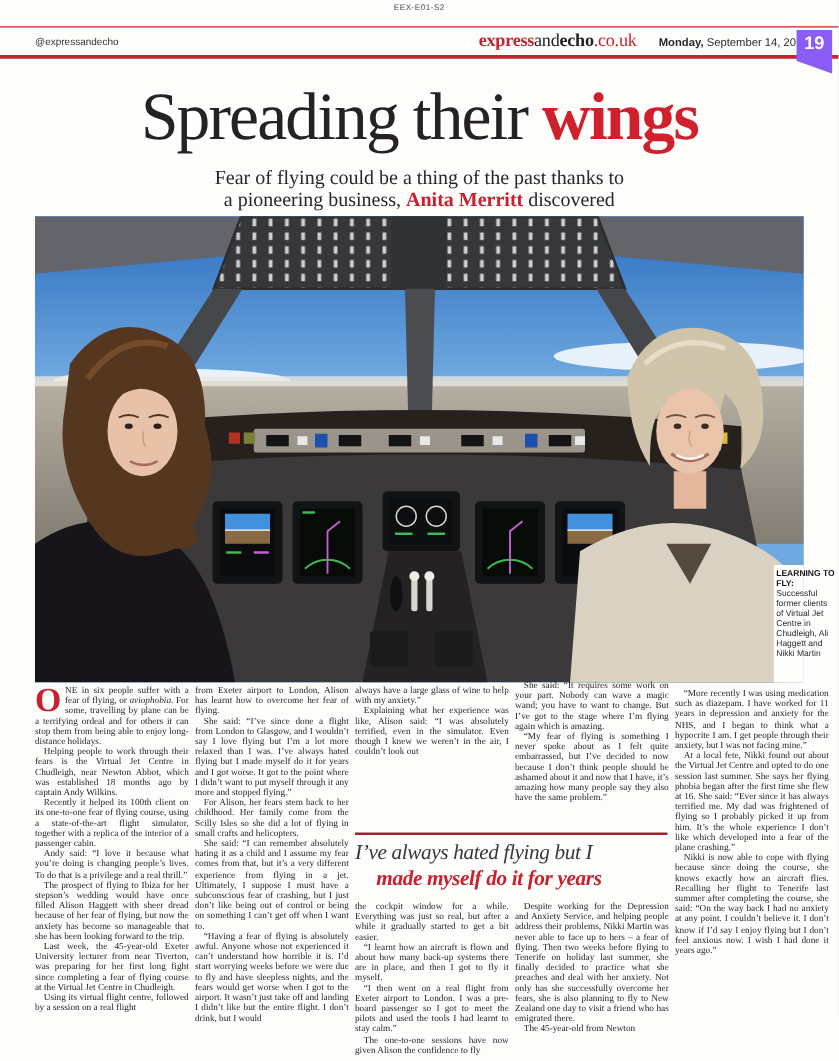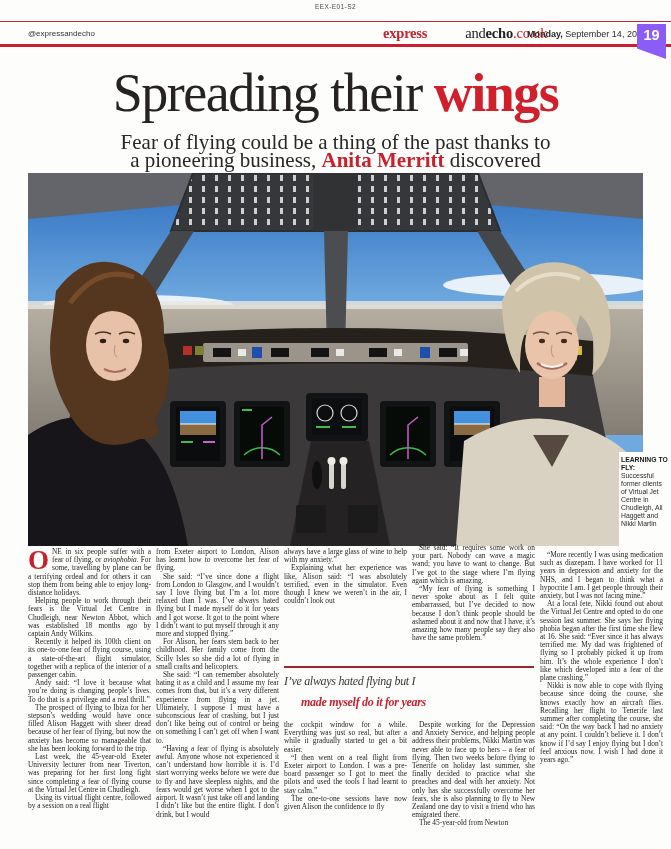--- a/index.html
+++ b/index.html
@@ -8,35 +8,35 @@
   .abs{position:absolute;}
 
   
   .pressmark{top:3px;left:0;width:100%;text-align:center;font-family:"Liberation Sans",sans-serif;
              font-size:6.5px;letter-spacing:.4px;color:#4a4a4a;}
   .rule-top{top:21px;left:0;width:671px;height:1px;background:#c8202c;}
   .rule-bot{top:44px;left:0;width:671px;height:3px;background:#c8202c;}
   .twitter{top:29px;left:28px;font-family:"Liberation Sans",sans-serif;font-size:8px;color:#333;}
   .sitelogo{top:25px;left:383px;font-size:14.5px;letter-spacing:-.2px;}
   .sitelogo .r{color:#c8202c;font-weight:bold;}
-  .sitelogo .d{color:#232021;margin-left:38px;}
+  .sitelogo .d{color:#232021;}
   .sitelogo .db{color:#232021;font-weight:bold;}
   .sitelogo .r2{color:#c8202c;}
   .dateline{top:29px;left:527px;font-family:"Liberation Sans",sans-serif;font-size:9px;color:#2a2a2a;}
   .dateline b{font-weight:bold;}
   .badge{top:24px;left:637px;width:29px;height:35px;background:#8b5cf6;z-index:5;
          clip-path:polygon(0 0,100% 0,100% 100%,0 70%);
          color:#fff;font-family:Liberation Sans, sans-serif;font-weight:bold;font-size:14.5px;
          text-align:center;line-height:22px;}
 
   
   .headline{top:63px;left:0;width:100%;text-align:center;font-size:54px;letter-spacing:-1.5px;
             color:#262122;line-height:60px;}
   .headline .accent{color:#d0202c;font-weight:bold;}
-  .standfirst{top:134px;left:0;width:100%;text-align:center;font-size:21px;line-height:17.5px;color:#2a2627;}
+  .standfirst{top:134px;left:0;width:100%;text-align:center;font-size:16px;line-height:17.5px;color:#2a2627;}
   .standfirst .byline{color:#c8202c;font-weight:bold;}
 
   
   .photo{top:173px;left:28px;width:615px;height:373px;overflow:hidden;background:#6fa9e0;}
   .photo svg{display:block;}
   .caption-patch{top:452px;left:619px;width:24px;height:94px;background:#fdfdfc;}
   .caption{top:456px;left:621px;width:48px;font-family:"Liberation Sans",sans-serif;
            font-size:6.8px;line-height:8px;color:#2b2b2b;}
   .caption .lbl{font-weight:bold;color:#161616;}
 
@@ -50,21 +50,21 @@
   .c4a{top:544px;left:412px;height:116px;}
   .c3b{top:721px;left:284px;height:126px;}
   .c4b{top:721px;left:412px;height:126px;}
   .c5{top:551px;left:540px;height:296px;}
   .dropcap{float:left;font-size:27px;line-height:22px;font-weight:bold;color:#c8202c;
            padding-right:3px;padding-top:1px;}
   .ital{font-style:italic;}
 
   
   .pq-rule{top:666px;left:284px;width:250px;height:1.5px;background:#9d2530;}
-  .pq{top:671px;left:284px;width:252px;font-size:12px;line-height:21px;font-style:italic;
+  .pq{top:671px;left:284px;width:252px;font-size:17px;line-height:21px;font-style:italic;
       color:#3c3637;letter-spacing:-.3px;}
   .pq .l2{display:block;margin-left:17px;font-weight:bold;color:#c8202c;}
 </style>
 </head>
 <body>
 
 <div class="page">
 
   <div class="abs pressmark">EEX-E01-S2</div>
   <div class="abs rule-top"></div>
@@ -246,20 +246,21 @@
   </div>
 
   <div class="abs pq-rule"></div>
   <div class="abs pq">
     <span>I’ve always hated flying but I</span>
     <span class="l2">made myself do it for years</span>
   </div>
 
   <div class="abs col c3b">
     <p>the cockpit window for a while. Everything was just so real, but after a while it gradually started to get a bit easier.</p>
+    <p class="ind">“I learnt how an aircraft is flown and about how many back-up systems there are in place, and then I got to fly it myself.</p>
     <p class="ind">“I then went on a real flight from Exeter airport to London. I was a pre-board passenger so I got to meet the pilots and used the tools I had learnt to stay calm.”</p>
     <p class="ind">The one-to-one sessions have now given Alison the confidence to fly</p>
   </div>
 
   <div class="abs col c4b">
     <p class="ind">Despite working for the Depression and Anxiety Service, and helping people address their problems, Nikki Martin was never able to face up to hers – a fear of flying. Then two weeks before flying to Tenerife on holiday last summer, she finally decided to practice what she preaches and deal with her anxiety. Not only has she successfully overcome her fears, she is also planning to fly to New Zealand one day to visit a friend who has emigrated there.</p>
     <p class="ind">The 45-year-old from Newton</p>
   </div>
 
   <div class="abs col c5">

